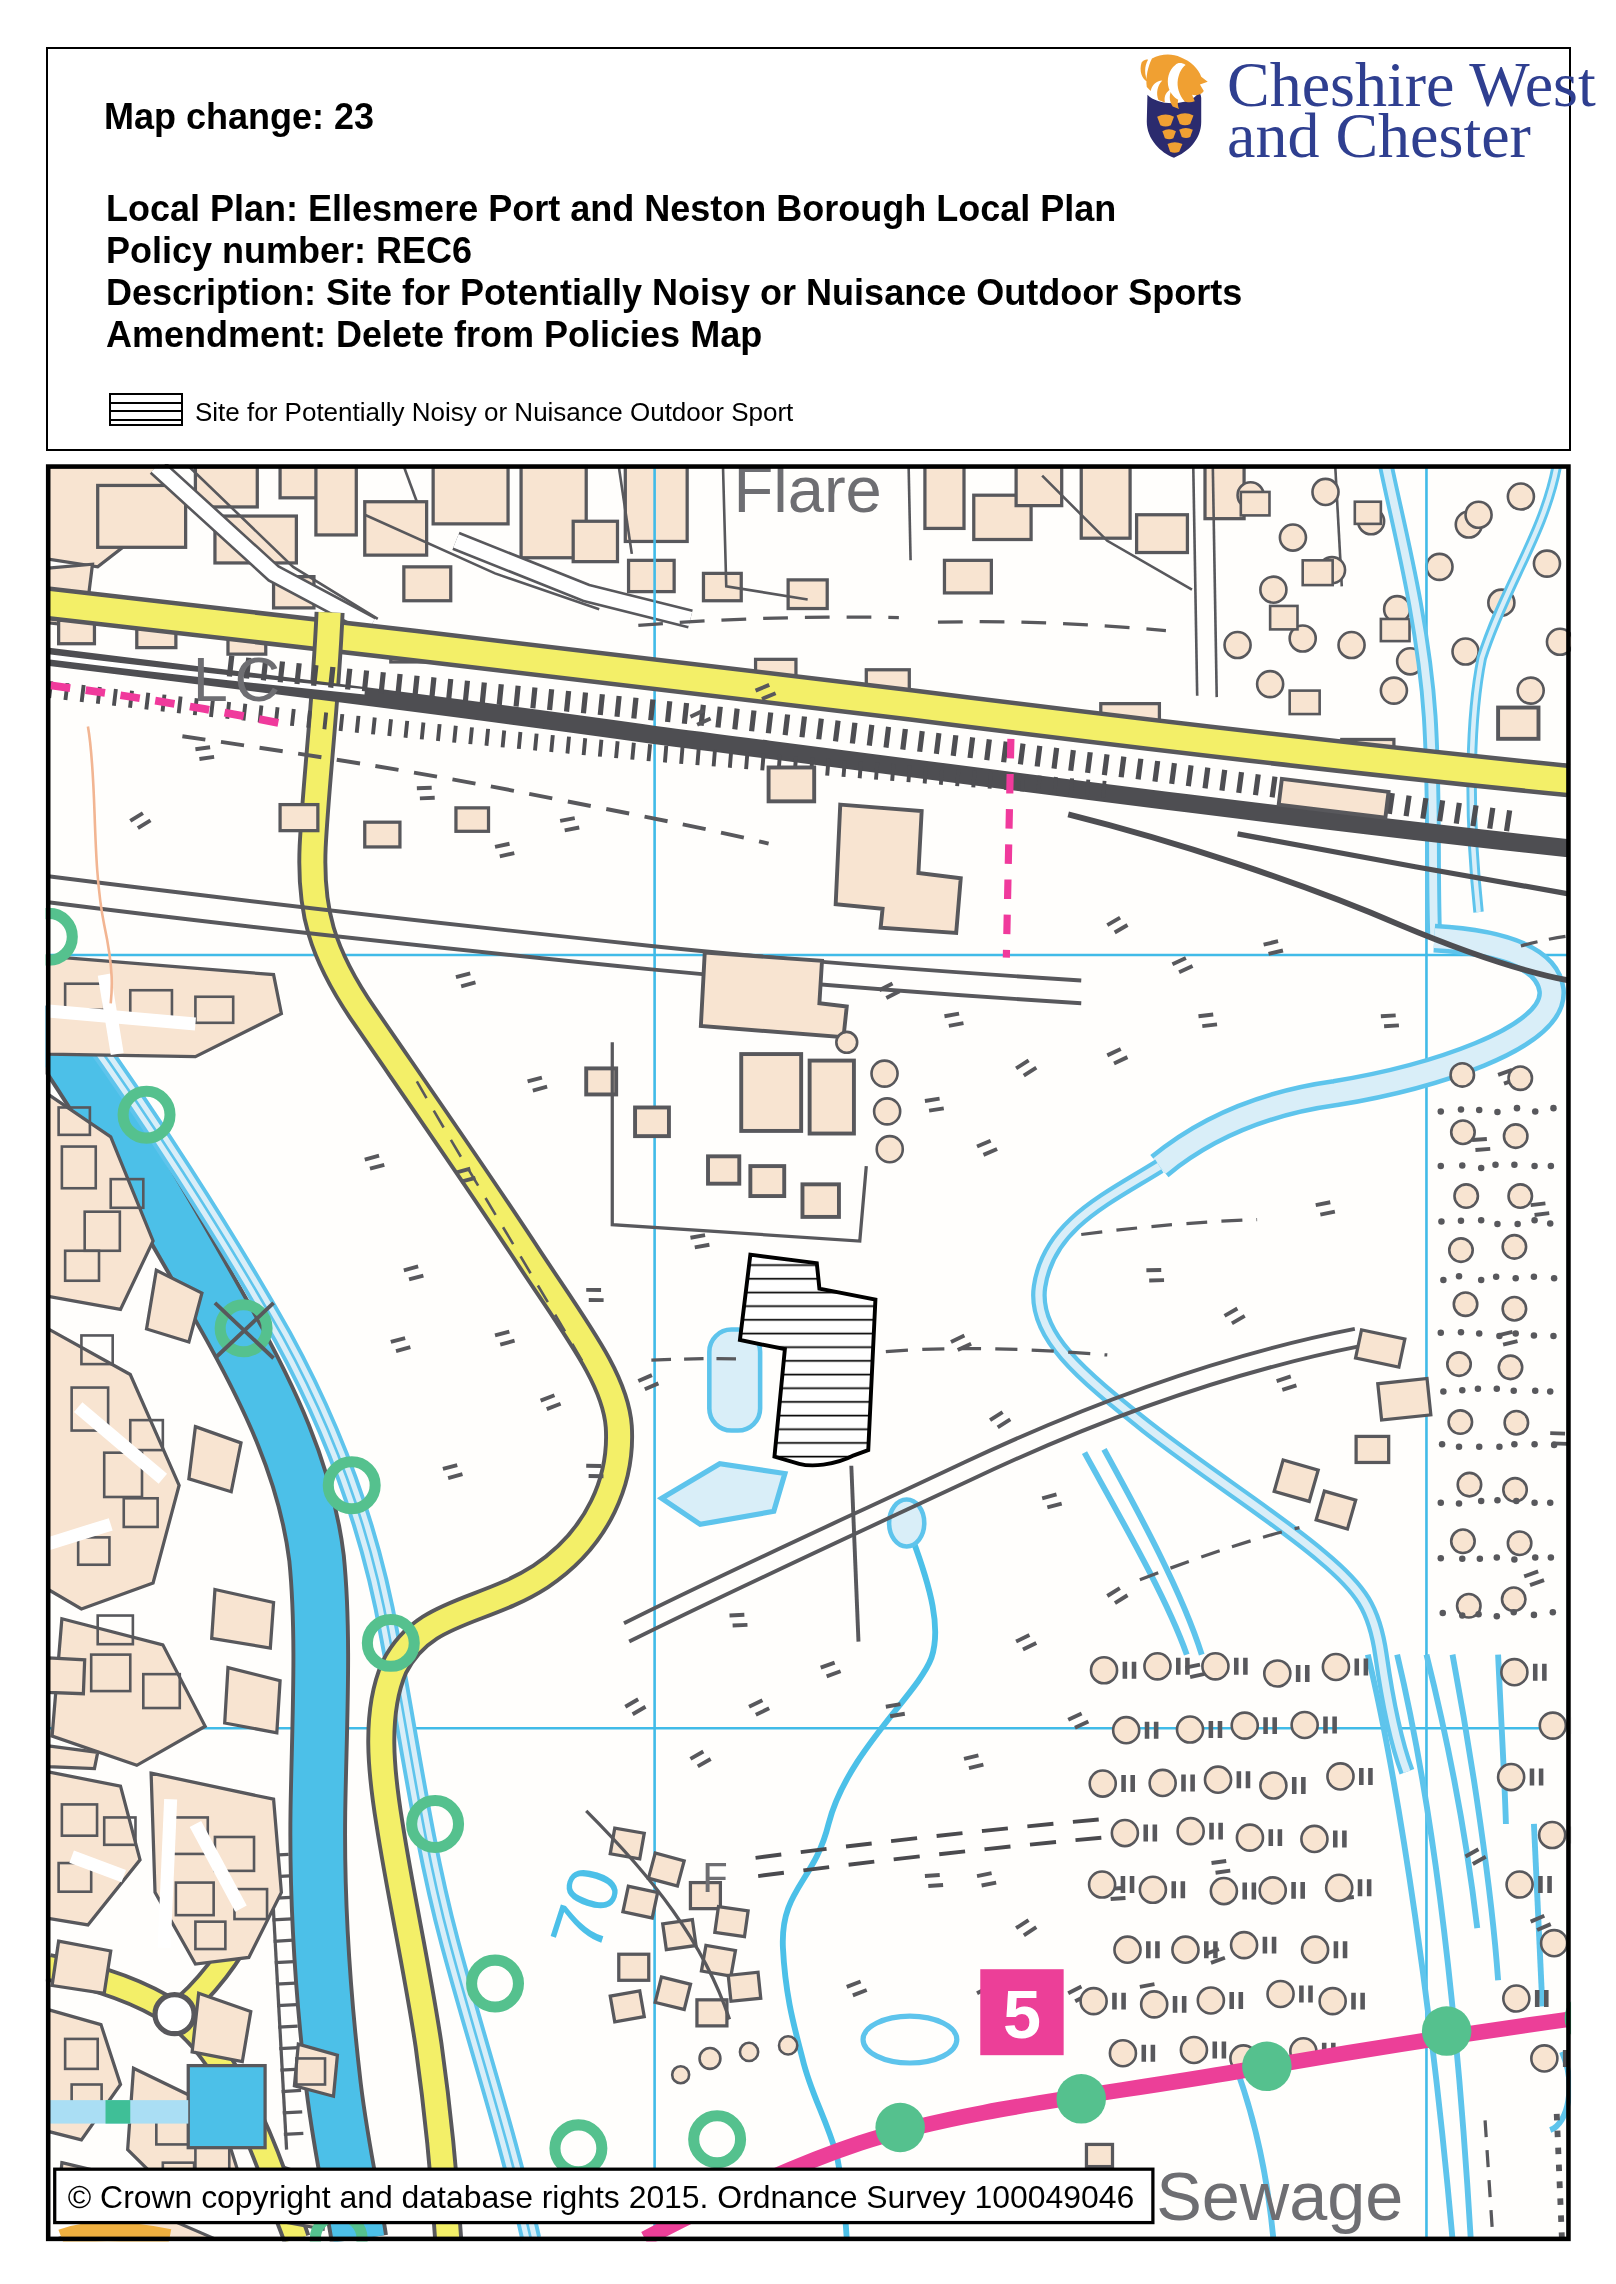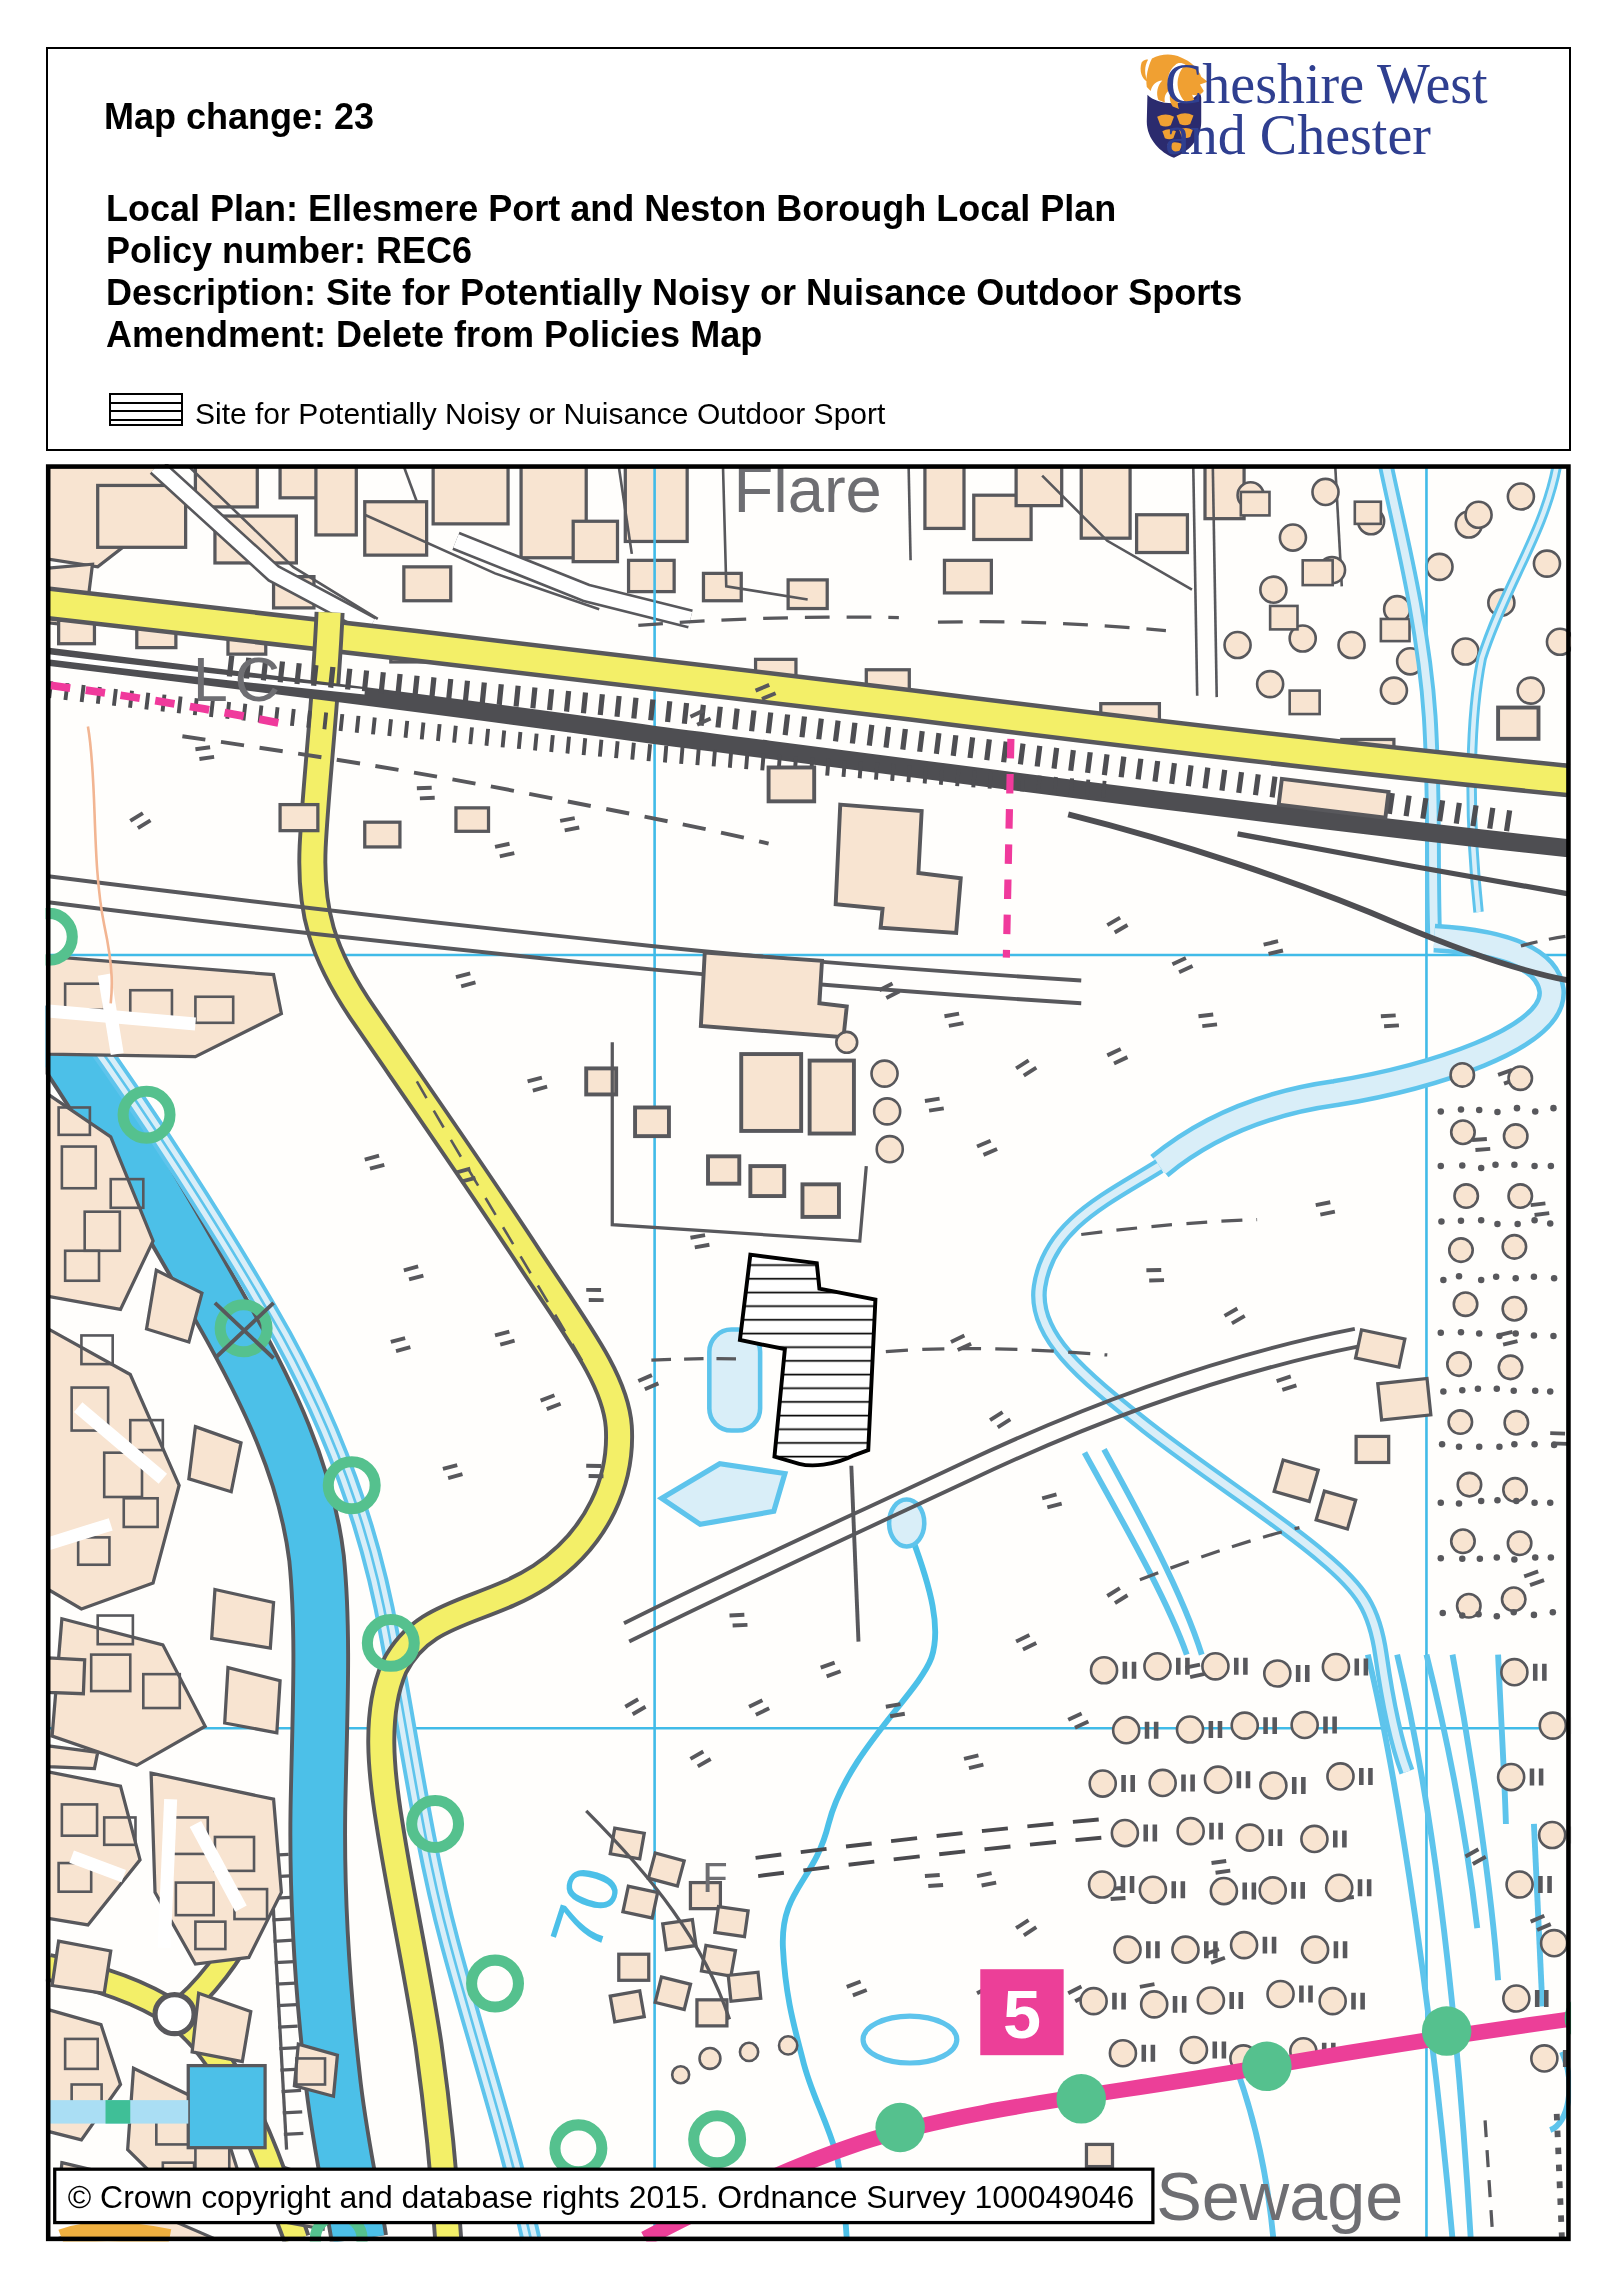--- a/index.html
+++ b/index.html
@@ -700,34 +700,34 @@
 </svg>
 
 <div class="abs" style="left:46px;top:47px;width:1521px;height:400px;border:2.6px solid black;background:white;"></div>
 
 <div class="abs" style="left:104px;top:94px;font-size:36px;font-weight:bold;line-height:46px;">Map change: 23</div>
 
 <div class="abs" style="left:106px;top:188px;font-size:36px;line-height:42px;font-weight:bold;">Local Plan: Ellesmere Port and Neston Borough Local Plan<br>Policy number: REC6<br>Description: Site for Potentially Noisy or Nuisance Outdoor Sports<br>Amendment: Delete from Policies Map</div>
 
 <div class="abs" style="left:109px;top:393px;width:70px;height:29px;border:2px solid black;background:repeating-linear-gradient(to bottom,white 0px,white 6.5px,black 6.5px,black 8.5px);"></div>
 
-<div class="abs" style="left:195px;top:397px;font-size:30px;">Site for Potentially Noisy or Nuisance Outdoor Sport</div>
+<div class="abs" style="left:195px;top:397px;font-size:26px;">Site for Potentially Noisy or Nuisance Outdoor Sport</div>
 
 <svg class="abs" style="left:1139px;top:53px" width="70" height="107" viewBox="0 0 108 164">
 
 <path d="M13,64 C30,82 78,82 93,60 C95,63 96,66 96,69 L96,106 C96,133 75,153 54,161 C33,153 12,132 12,105 Z" fill="#2b2b6e"></path>
 
 <path d="M20,8 C34,0 52,0 64,6 C80,12 92,24 96,36 L106,44 L94,48 L100,58 C96,64 88,66 82,64 L86,74 C76,78 66,74 63,66 C59,72 59,80 62,86 L52,82 C46,74 46,62 52,54 C42,58 38,66 40,76 L30,72 C26,62 28,50 36,42 C26,42 20,50 18,58 L12,52 C10,36 14,20 20,8 Z" fill="#f0a032"></path>
 <path d="M14,10 C8,20 8,34 14,44 C4,40 0,26 4,14 C8,10 11,9 14,10 Z" fill="#f0a032"></path>
 
 <path d="M56,18 C46,26 42,40 46,54 C50,66 60,74 70,74 C62,64 58,52 60,40 C62,30 66,22 72,18 C66,14 60,14 56,18 Z" fill="white"></path>
 
 <g fill="#f0a032">
 <path d="M28,98 q13,-7 26,0 l-5,13 q-8,4 -16,0 Z"></path>
 <path d="M58,96 q13,-7 26,0 l-5,13 q-8,4 -16,0 Z"></path>
 <path d="M36,120 q10,-6 21,0 l-4,11 q-6,3 -13,0 Z"></path>
 <path d="M62,118 q10,-6 21,0 l-4,11 q-6,3 -13,0 Z"></path>
 <path d="M44,140 q11,-6 23,0 l-5,12 q-7,3 -14,0 Z"></path>
 </g>
 </svg>
 
-<div class="abs" style="left:1165px;top:59px;font-size:56px;line-height:51px;font-family:'Liberation Serif',serif;color:#2f3f90;">Cheshire West<br>and Chester</div>
+<div class="abs" style="left:1227px;top:59px;font-size:64px;line-height:51px;font-family:'Liberation Serif',serif;color:#2f3f90;">Cheshire West<br>and Chester</div>
 
 
 </body></html>

